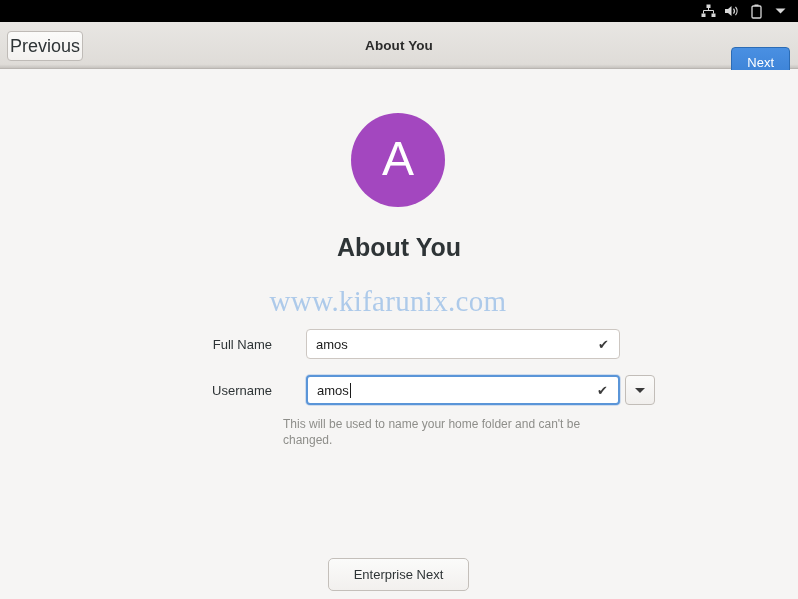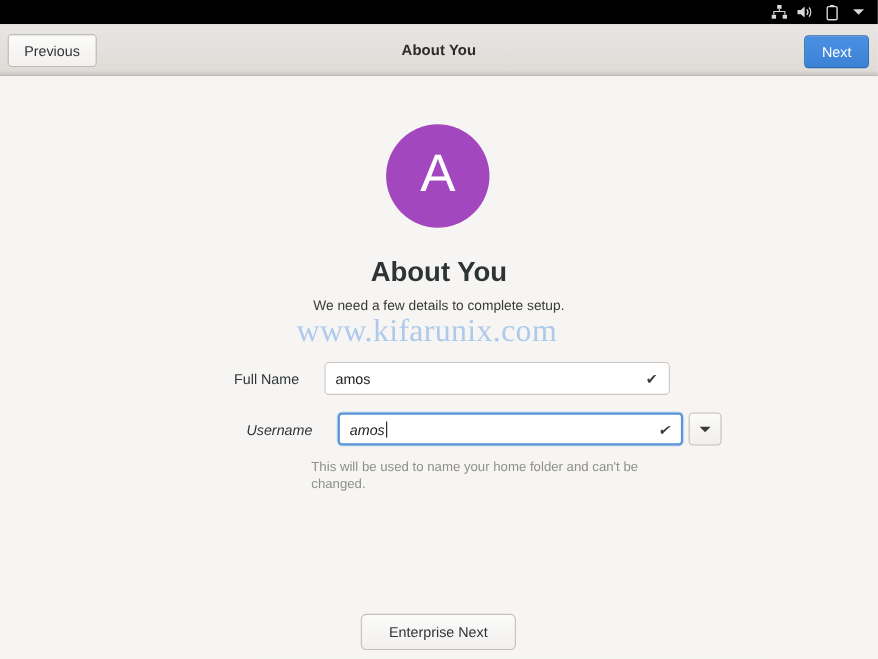--- a/index.html
+++ b/index.html
@@ -46,34 +46,34 @@
     text-align: center;
     font-size: 13.5px;
     font-weight: bold;
     color: #2b2b2b;
     letter-spacing: 0.1px;
   }
   .btn-prev {
     position: absolute;
     left: 7px; top: 9px;
     height: 30px;
-    padding: 0 14px;
-    font-size: 13px;
+    padding: 0 2px;
+    font-size: 18px;
     color: #2e3436;
     background: linear-gradient(to bottom, #fbfbfa 0%, #f3f1ef 100%);
     border: 1px solid #bfbbb7;
     border-radius: 4px;
     display: flex;
     align-items: center;
     cursor: pointer;
     font-family: "Liberation Sans", sans-serif;
   }
   .btn-next {
     position: absolute;
-    right: 8px; top: 10px;
+    right: 8px; top: 25px;
     height: 30px;
     padding: 0 15px;
     font-size: 13px;
     color: #ffffff;
     background: linear-gradient(to bottom, #4a90e2 0%, #3b82d6 100%);
     border: 1px solid #2c6cb5;
     border-radius: 4px;
     display: flex;
     align-items: center;
     cursor: pointer;
@@ -138,27 +138,28 @@
     user-select: none;
   }
 
   
   .form-row {
     position: absolute;
     display: flex;
     align-items: center;
   }
   .row-fullname { left: 196px; top: 259px; }
-  .row-username { left: 208px; top: 305px; font-style: italic; }
+  .row-username { left: 196px; top: 305px; }
 
   .field-label {
     width: 76px;
     text-align: right;
     font-size: 13px;
     color: #2e3436;
+    margin-right: 11px;
     white-space: nowrap;
   }
 
   .entry {
     position: relative;
     width: 314px;
     height: 30px;
     background: #ffffff;
     border: 1px solid #cdc7c2;
     border-radius: 4px;
@@ -275,21 +276,20 @@
   <button class="btn-next">Next</button>
 </div>
 
 <div class="content">
 
   <div class="avatar">
     <span class="avatar-letter">A</span>
   </div>
 
   <div class="page-title">About You</div>
-  <div class="page-subtitle">We need a few details to complete setup.</div>
   <div class="watermark">www.kifarunix.com</div>
 
   <div class="form-row row-fullname">
     <div class="field-label">Full Name</div>
     <div class="entry">
       <span class="entry-text">amos</span>
       <span class="check">✔</span>
     </div>
   </div>
 

